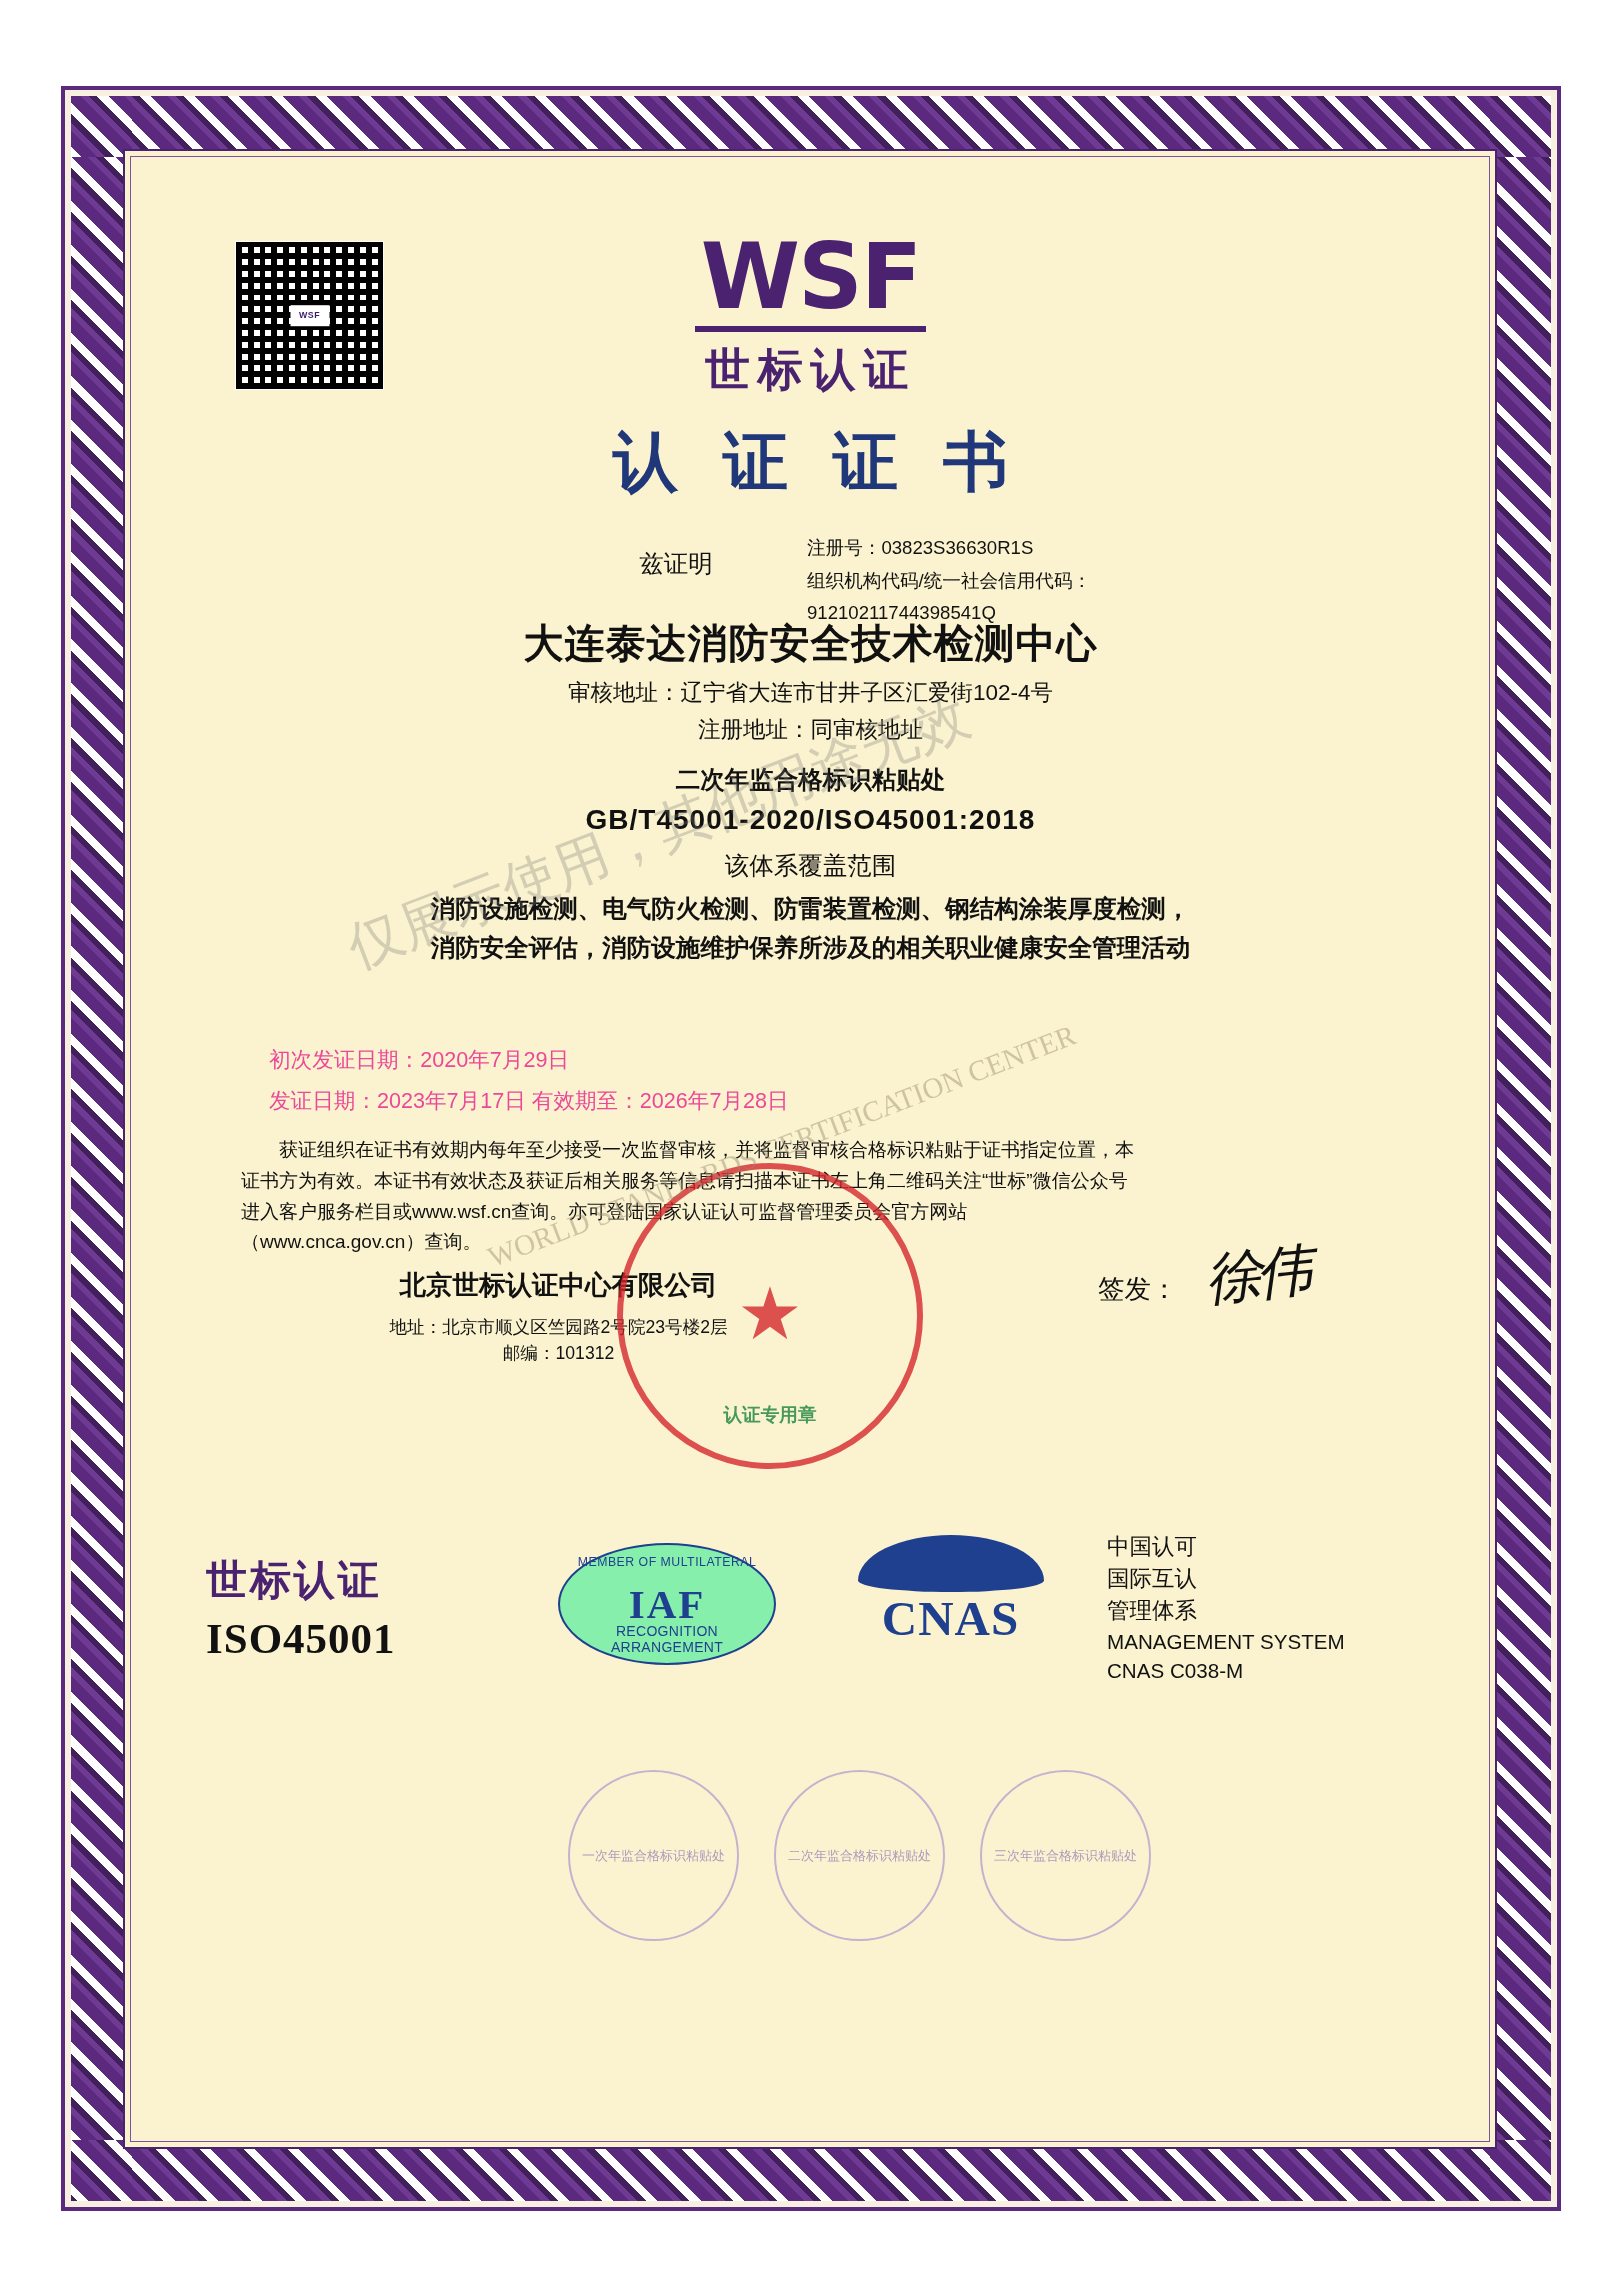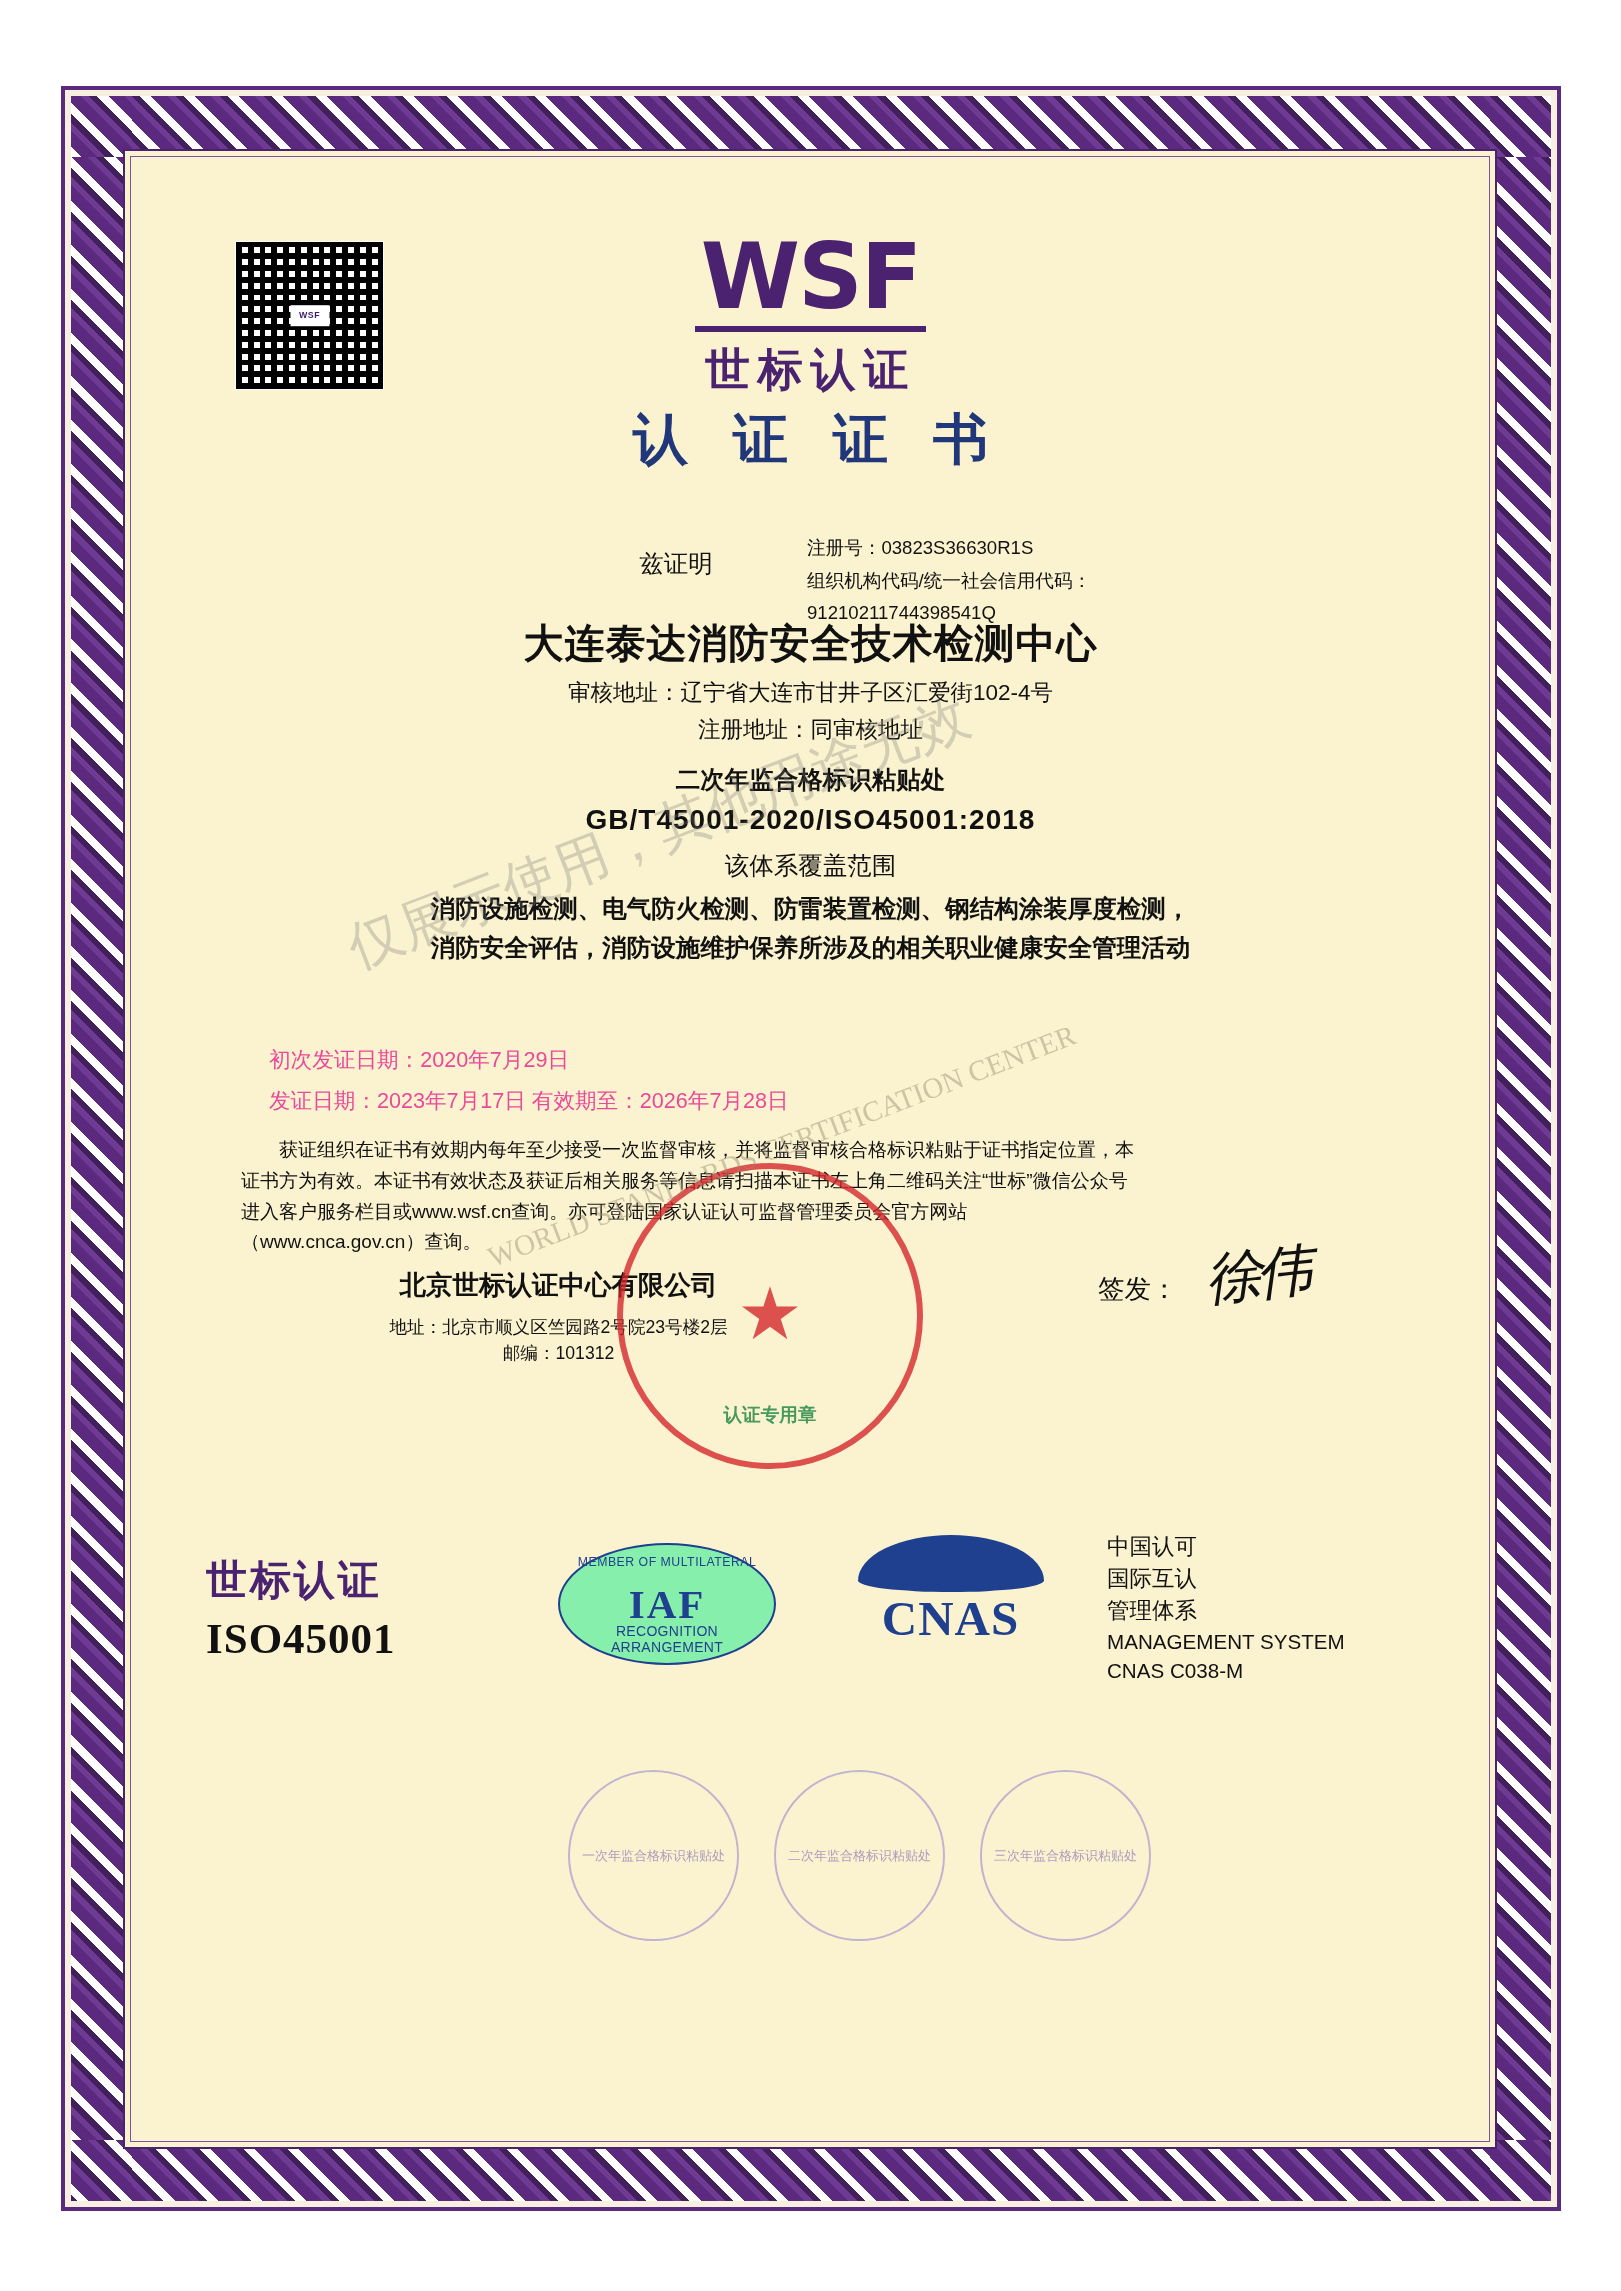--- a/index.html
+++ b/index.html
@@ -126,24 +126,24 @@
   .wsf-cn {
     margin-top: 7.8px;
     font-size: 45px;
     font-weight: bold;
     color: #4a2270;
     letter-spacing: 7.8px;
   }
 
   .cert-title {
     position: absolute;
-    left: 0; top: 240px;
-    width: 1347px;
-    text-align: center;
-    font-size: 55px;
+    left: 0; top: 255px;
+    width: 1347px;
+    text-align: center;
+    font-size: 65px;
     font-weight: bold;
     color: #20377a;
     letter-spacing: 45px;
     text-indent: 45px;
   }
 
   .reg-block {
     position: absolute;
     right: 167px; top: 369px;
     width: 510px;

